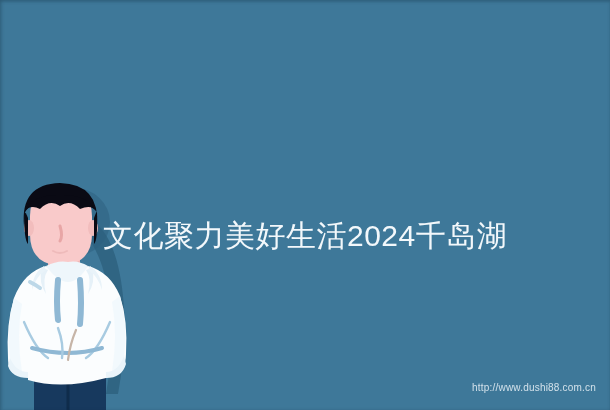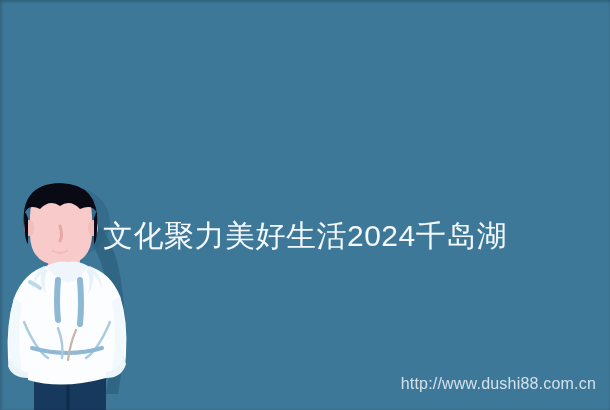--- a/index.html
+++ b/index.html
@@ -42,21 +42,21 @@
   .headline .line { display: block; }
   .headline .line-1 { padding-left: 3px; }
 
   
   .watermark {
     position: absolute;
     right: 14px;
     bottom: 17px;
     z-index: 35;
     color: #dfeaf1;
-    font-size: 16px;
+    font-size: 10px;
     letter-spacing: .2px;
     opacity: .92;
   }
 
   
   .figure {
     position: absolute;
     left: 2px;
     bottom: 0;
     width: 132px;

